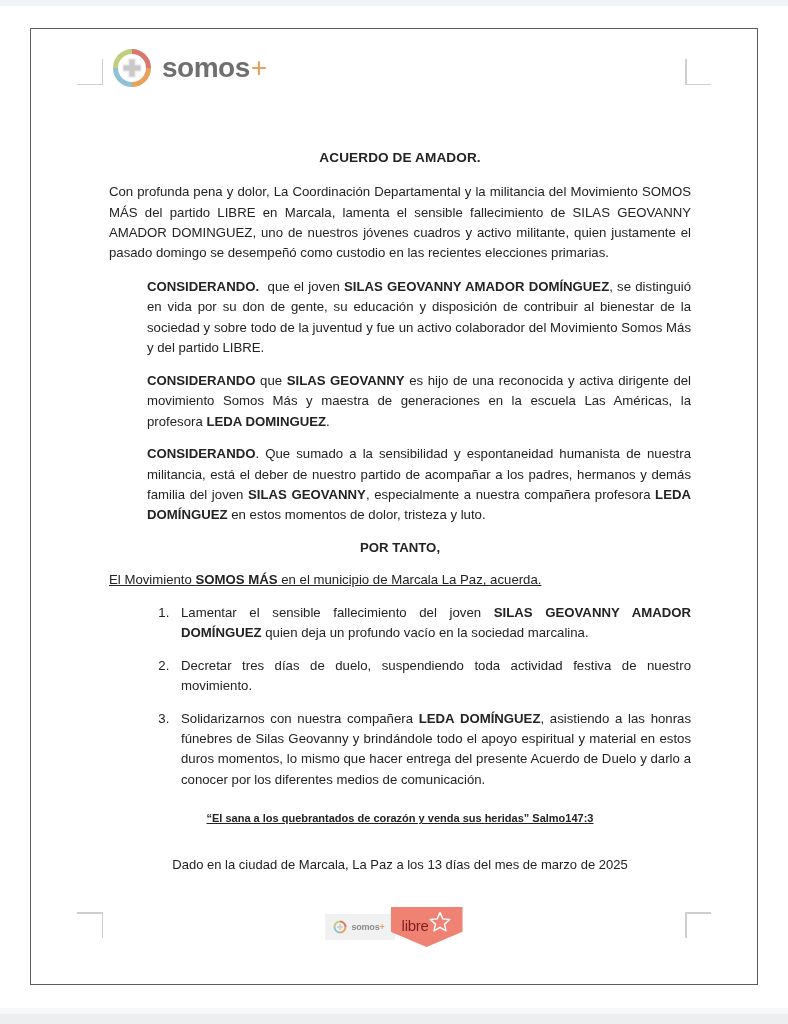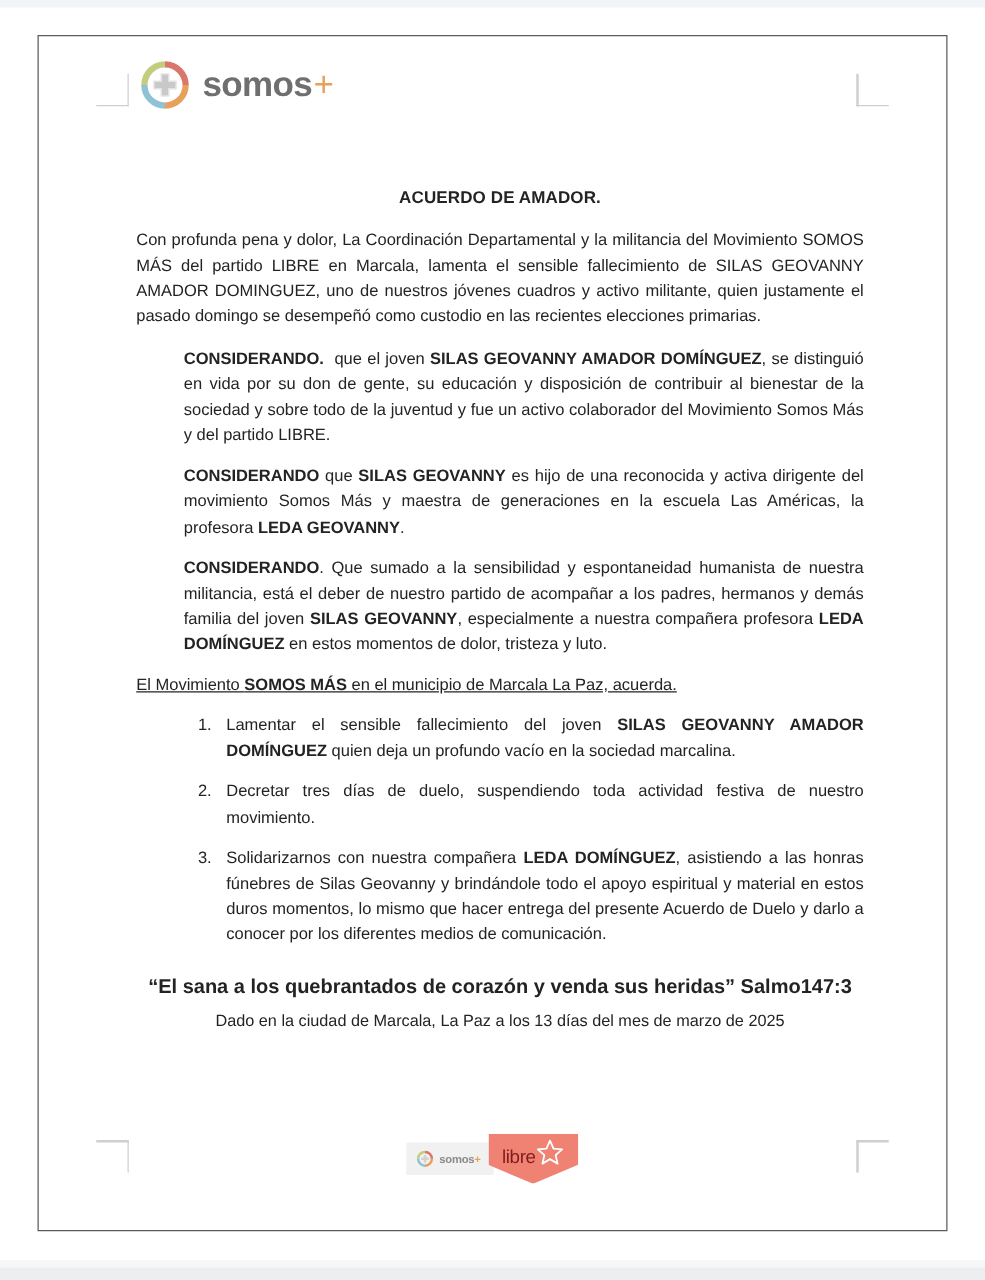--- a/index.html
+++ b/index.html
@@ -169,22 +169,23 @@
   ol.acuerdos li {
     margin-bottom: 12px;
     text-align: justify;
     padding-left: 8px;
   }
   ol.acuerdos li::marker { font-weight: 400; }
 
   .quote {
     text-align: center;
     font-weight: 700;
-    margin: 14px 0 4px 0;
-    font-size: 16px;
+    margin: 14px 0 28px 0;
+    font-size: 11px;
+    text-decoration: underline;
   }
   .dateline {
     text-align: center;
     margin: 0 0 0 0;
     font-size: 13px;
   }
 
   
   .footer {
     position: absolute;
@@ -293,24 +294,25 @@
 
     <div class="doc">
 
       <div class="doc-title">ACUERDO DE AMADOR.</div>
 
       <p class="para">Con profunda pena y dolor, La Coordinación Departamental y la militancia del Movimiento SOMOS MÁS del partido LIBRE en Marcala, lamenta el sensible fallecimiento de SILAS GEOVANNY AMADOR DOMINGUEZ, uno de nuestros jóvenes cuadros y activo militante, quien justamente el pasado domingo se desempeñó como custodio en las recientes elecciones primarias.</p>
 
 
       <p class="para indent"><b>CONSIDERANDO.</b>&nbsp; que el joven <b>SILAS GEOVANNY AMADOR DOMÍNGUEZ</b>, se distinguió en vida por su don de gente, su educación y disposición de contribuir al bienestar de la sociedad y sobre todo de la juventud y fue un activo colaborador del Movimiento Somos Más y del partido LIBRE.</p>
 
-      <p class="para indent"><b>CONSIDERANDO</b> que <b>SILAS GEOVANNY</b> es hijo de una reconocida y activa dirigente del movimiento Somos Más y maestra de generaciones en la escuela Las Américas, la profesora <b>LEDA GEOVANNY</b>.</p>
+      <p class="para indent"><b>CONSIDERANDO</b> que <b>SILAS GEOVANNY</b> es hijo de una reconocida y activa dirigente del movimiento Somos Más y maestra de generaciones en la escuela Las Américas, la profesora <b>LEDA DOMINGUEZ</b>.</p>
 
       <p class="para indent"><b>CONSIDERANDO</b>. Que sumado a la sensibilidad y espontaneidad humanista de nuestra militancia, está el deber de nuestro partido de acompañar a los padres, hermanos y demás familia del joven <b>SILAS GEOVANNY</b>, especialmente a nuestra compañera profesora <b>LEDA DOMÍNGUEZ</b> en estos momentos de dolor, tristeza y luto.</p>
 
+      <div class="center">POR TANTO,</div>
 
       <p class="plain-center">El Movimiento <b>SOMOS MÁS</b> en el municipio de Marcala La Paz, acuerda.</p>
 
       <ol class="acuerdos">
         <li>Lamentar el sensible fallecimiento del joven <b>SILAS GEOVANNY AMADOR DOMÍNGUEZ</b> quien deja un profundo vacío en la sociedad marcalina.</li>
         <li>Decretar tres días de duelo, suspendiendo toda actividad festiva de nuestro movimiento.</li>
         <li>Solidarizarnos con nuestra compañera <b>LEDA DOMÍNGUEZ</b>, asistiendo a las honras fúnebres de Silas Geovanny y brindándole todo el apoyo espiritual y material en estos duros momentos, lo mismo que hacer entrega del presente Acuerdo de Duelo y darlo a conocer por los diferentes medios de comunicación.</li>
       </ol>
 
       <div class="quote">“El sana a los quebrantados de corazón y venda sus heridas” Salmo147:3</div>

